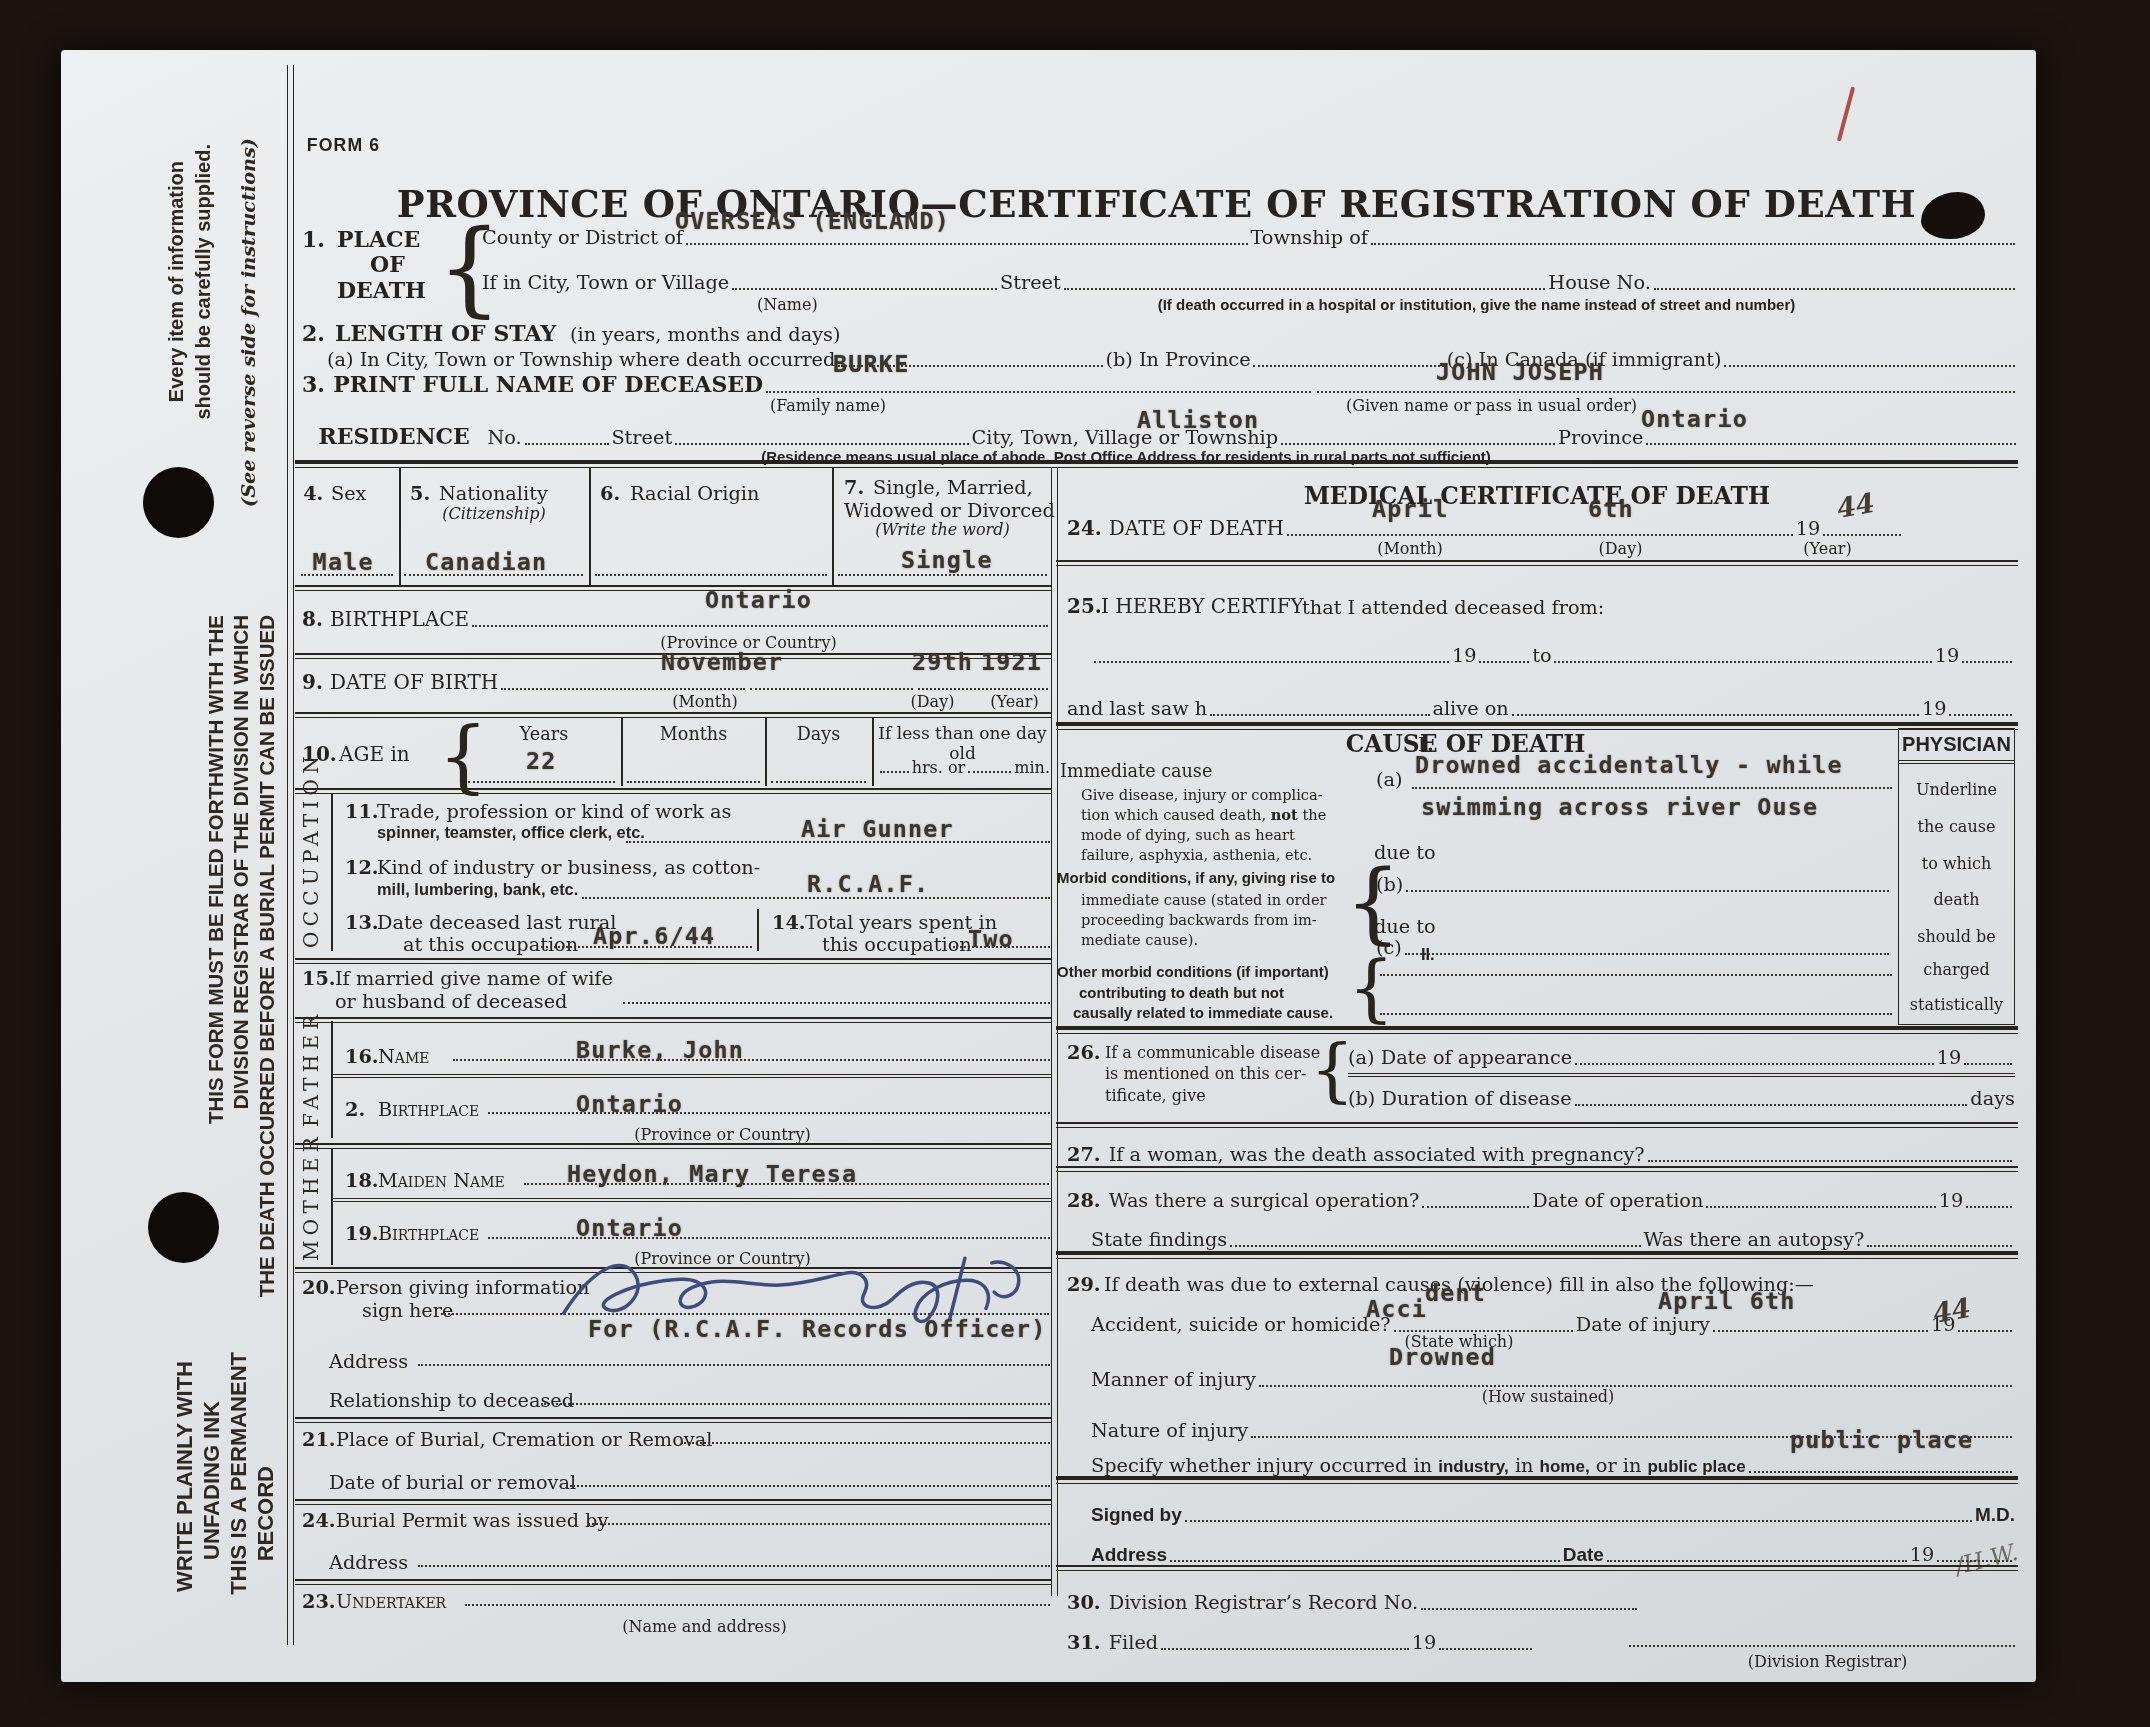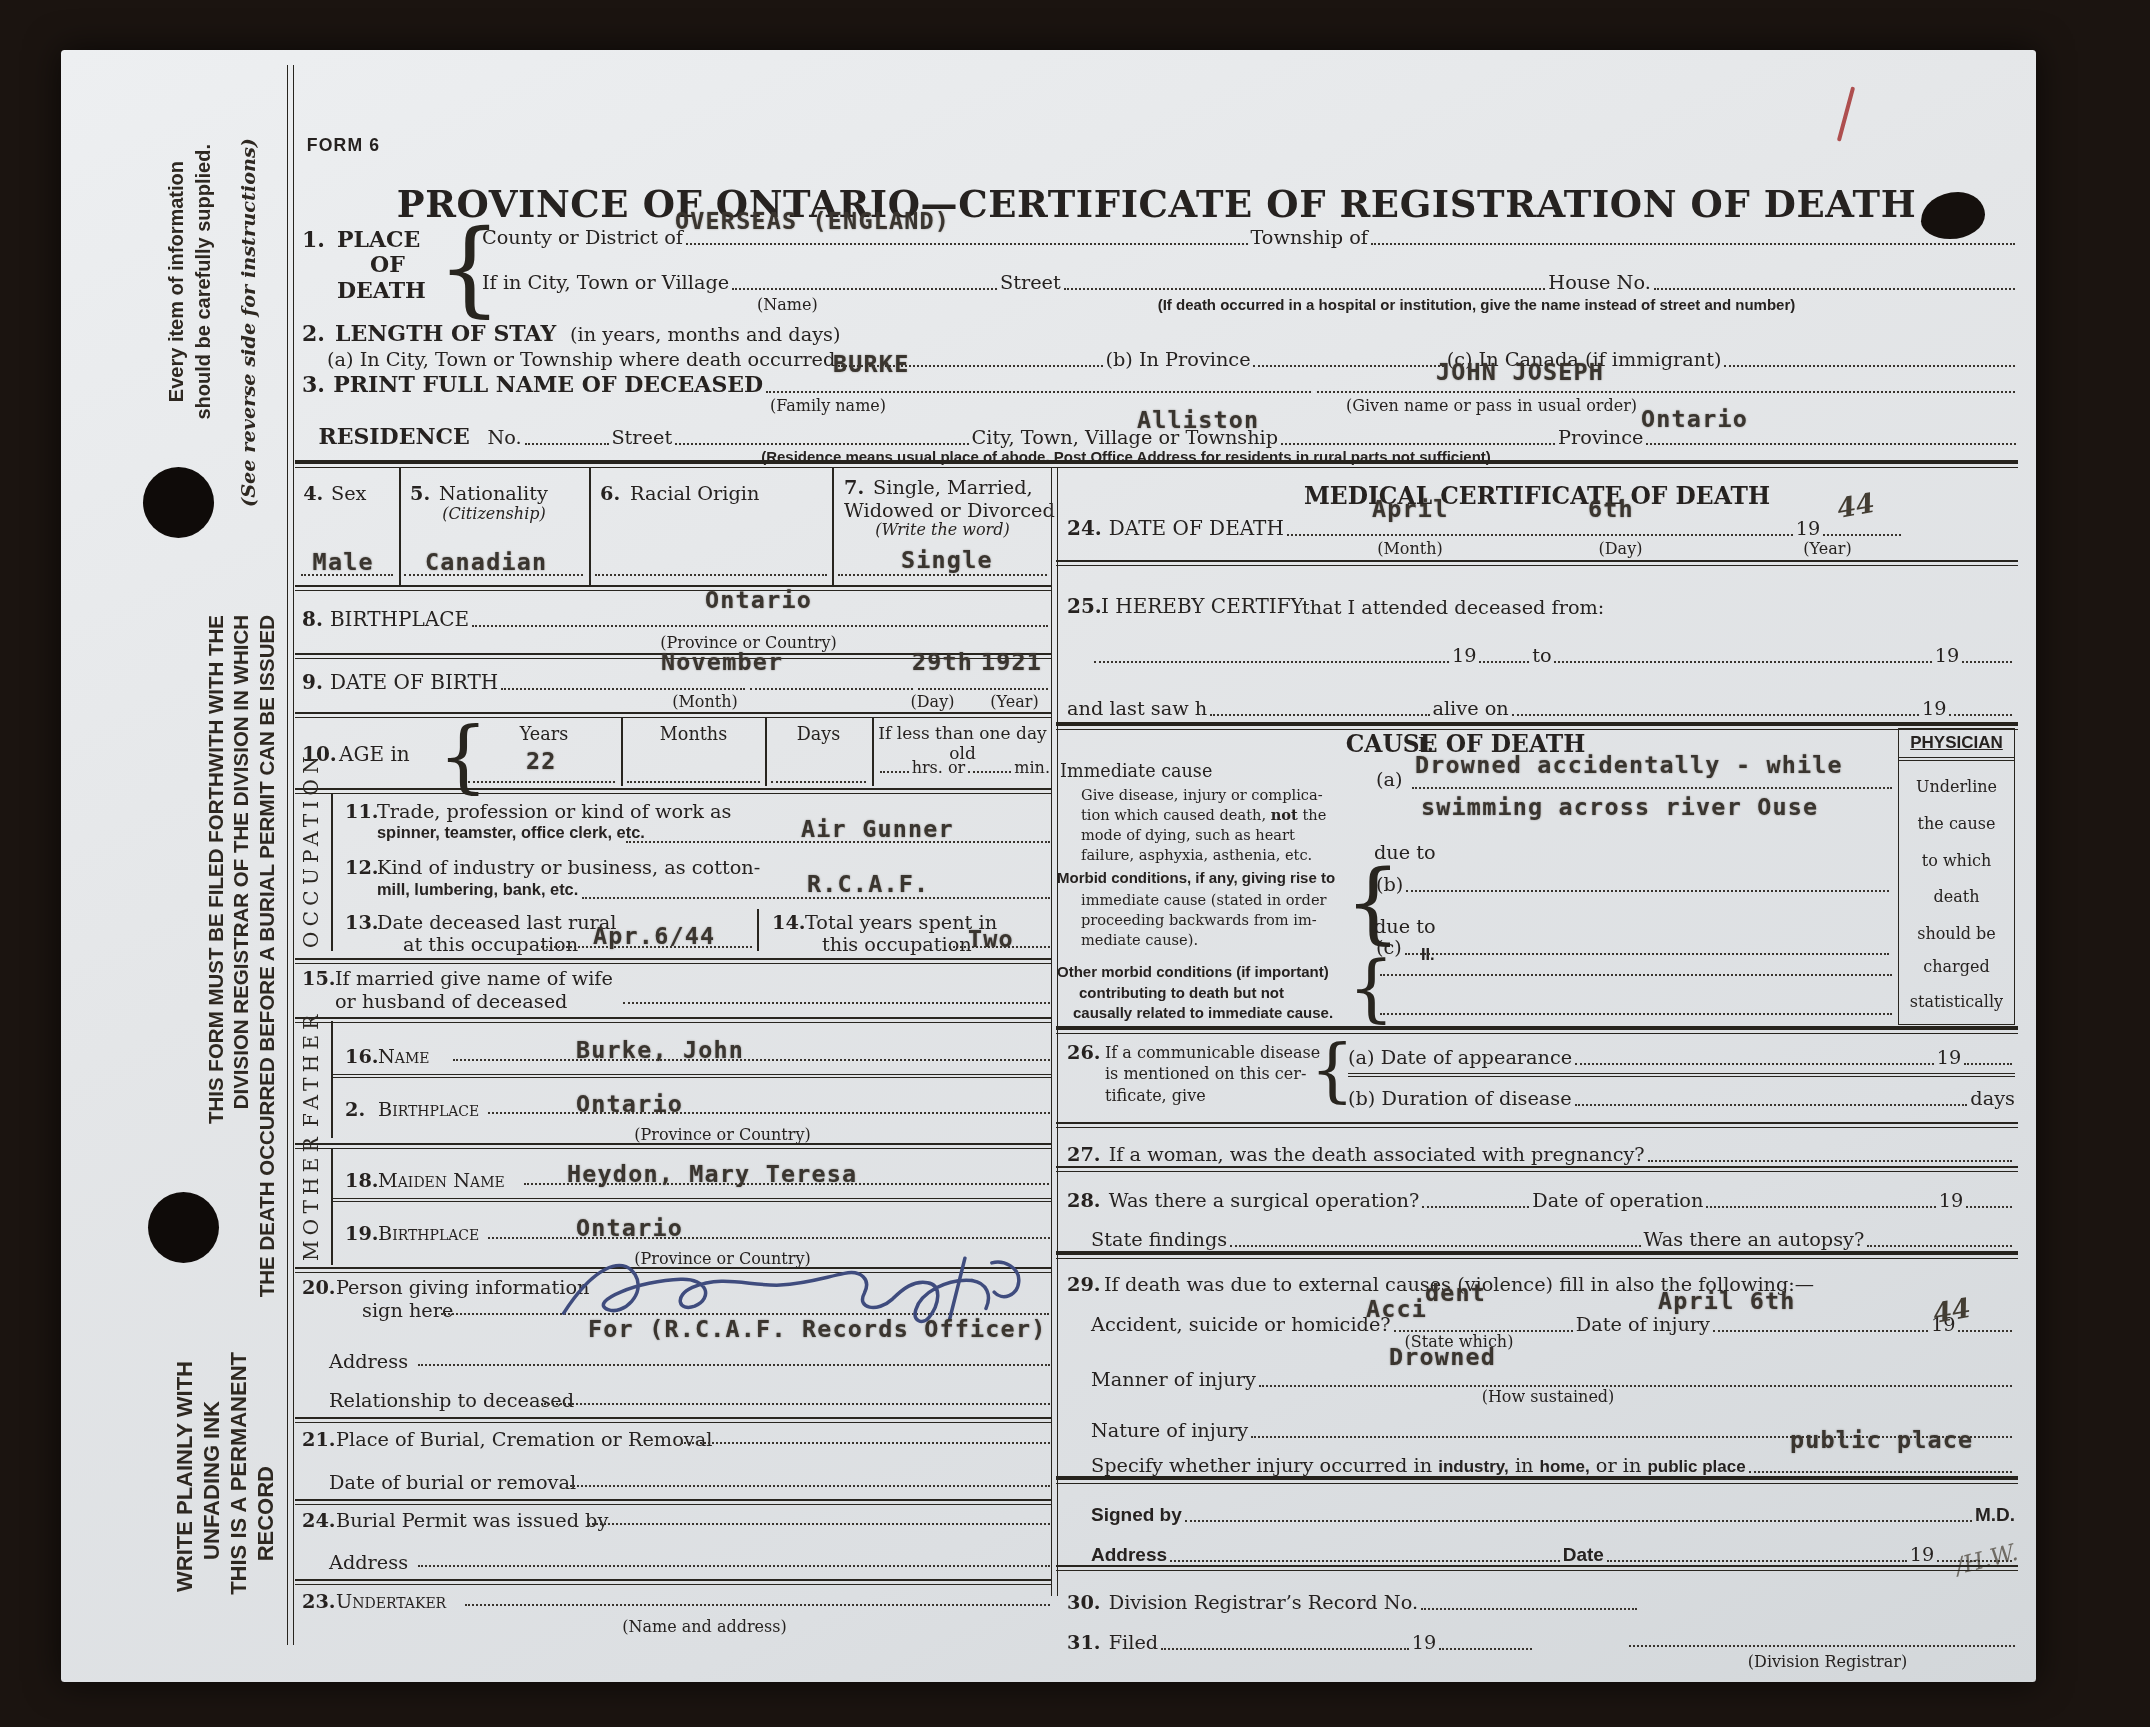--- a/index.html
+++ b/index.html
@@ -343,21 +343,21 @@
       <span class="dots" style="flex:1.4;"></span>
       <span class="lbl">alive on</span>
       <span class="dots" style="flex:2.6;"></span>
       <span class="lbl">19</span>
       <span class="dots" style="flex:0.4;"></span>
     </div>
     <div class="ruleh" style="left:761px;top:672px;width:962px;"></div>
 
     <div class="abs hd ctr" style="left:907px;top:680px;width:527px;font-size:23.4px;">CAUSE OF DEATH</div>
     <div class="abs" style="left:1603px;top:678px;width:115px;height:295px;border:1.8px solid #28251f;">
-      <div class="ctr sansb" style="font-size:17px;margin-top:3.5px;text-decoration:underline;">PHYSICIAN</div>
+      <div class="ctr sansb" style="font-size:20px;margin-top:3.5px;">PHYSICIAN</div>
       <div style="border-top:1.8px solid #28251f;border-bottom:0.6px solid #28251f;height:1.8px;margin-top:4.7px;"></div>
       <div class="ctr sm" style="margin-top:16.4px;">Underline</div>
       <div class="ctr sm" style="margin-top:17.6px;">the cause</div>
       <div class="ctr sm" style="margin-top:17.6px;">to which</div>
       <div class="ctr sm" style="margin-top:17.6px;">death</div>
       <div class="ctr sm" style="margin-top:17.6px;">should be</div>
       <div class="ctr sm" style="margin-top:14px;">charged</div>
       <div class="ctr sm" style="margin-top:16.4px;">statistically</div>
     </div>
 

